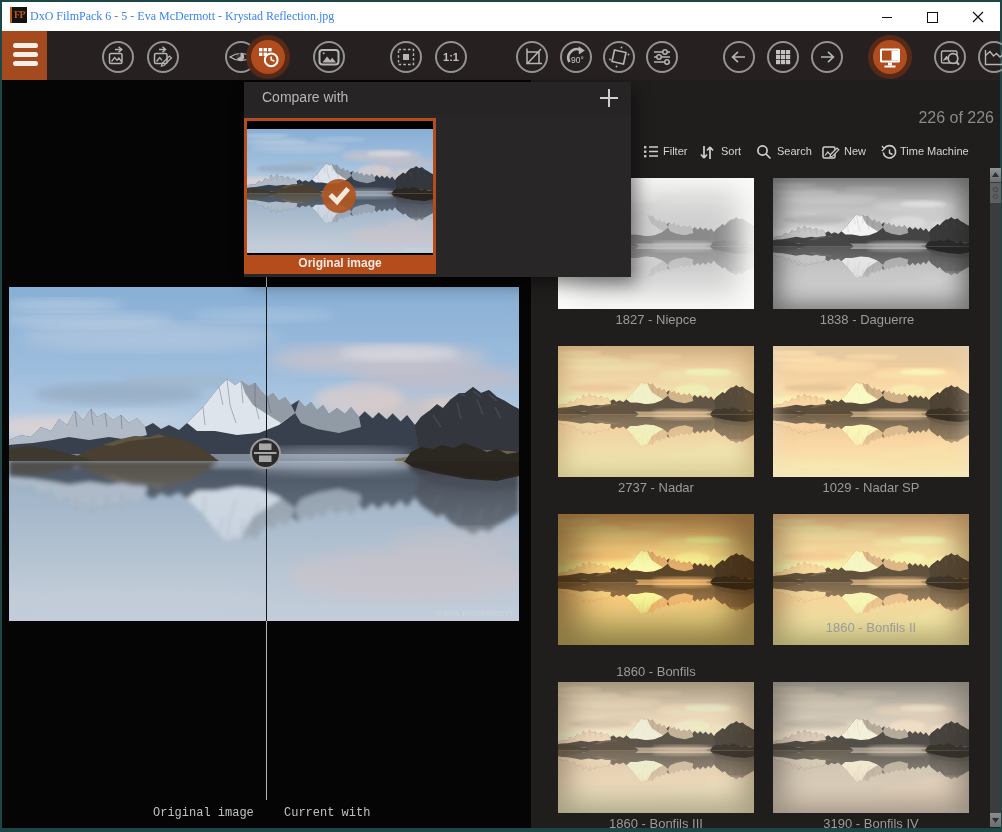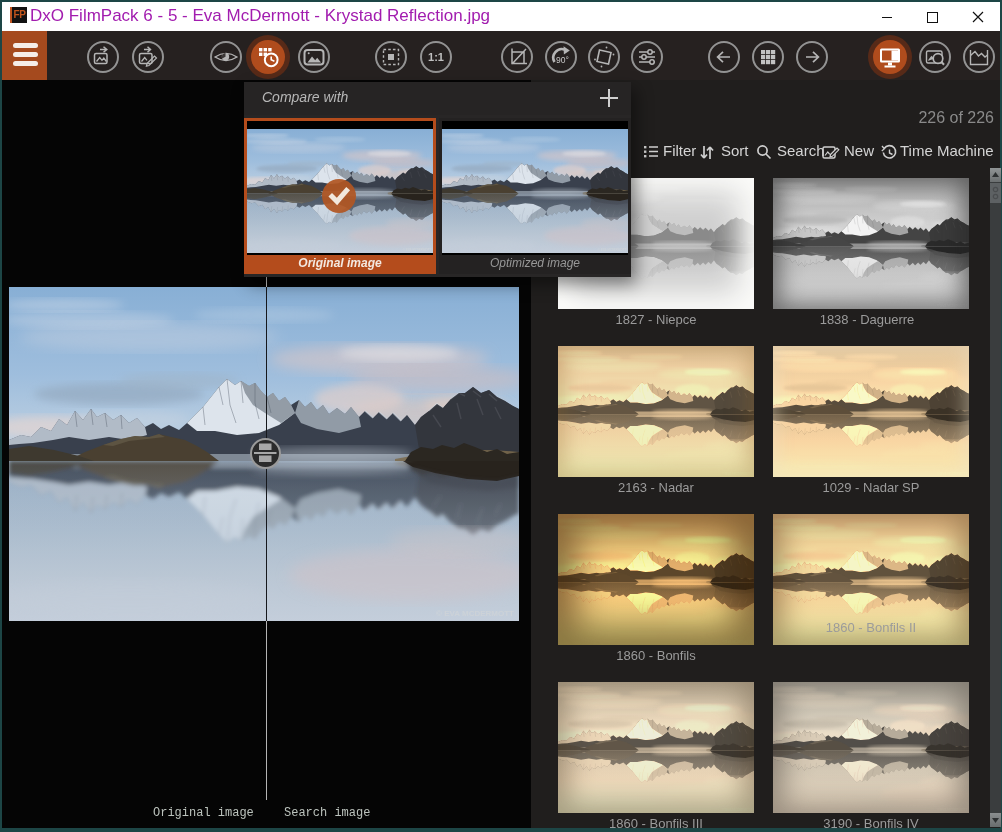--- a/index.html
+++ b/index.html
@@ -1,53 +1,53 @@
 <!DOCTYPE html>
 <html><head>
 <meta charset="utf-8">
 <style>
   * { margin:0; padding:0; box-sizing:border-box; }
   html,body { width:1002px; height:832px; overflow:hidden; background:#1d4646; font-family:"Liberation Sans", sans-serif; }
   .abs { position:absolute; }
   #win { position:absolute; left:0; top:0; width:1002px; height:832px; }
   
-  #titlebar { position:absolute; left:2px; top:2px; width:998px; height:29px; background:#ffffff; }
+  #titlebar { position:absolute; left:2px; top:2px; width:998px; height:29px; background:#ffffff;font-family:Liberation Serif, serif; }
   #fpicon { position:absolute; left:8px; top:5px; width:17px; height:16px; background:#121212; border-left:2px solid #c05621; color:#c3561d; font-weight:bold; font-size:10px; line-height:16px; text-align:center; letter-spacing:-0.5px; }
-  #title { position:absolute; left:28px; top:0; height:29px; line-height:28px; font-size:17px; color:#a21caf; }
+  #title { position:absolute; left:28px; top:0; height:29px; line-height:28px; font-size:12px; color:#3b82f6; }
   .winbtn { position:absolute; top:0; width:46px; height:29px; }
   
   #toolbar { position:absolute; left:2px; top:31px; width:998px; height:49px; background:#262120; }
   #burger { position:absolute; left:0px; top:0px; width:45px; height:49px; background:#a54a1e; }
   #burger div { position:absolute; left:11px; width:25px; height:5px; background:#f5ede8; border-radius:2.5px; }
-  .tbtn { position:absolute; top:10px; width:32px; height:32px; border:2px solid #939393; border-radius:50%; }
+  .tbtn { position:absolute; top:10px; width:32px; height:32px; border:2px solid #939393; border-radius:50%;margin-left:15px; }
   .tbtn svg { position:absolute; left:0; top:0; }
   .tactive { position:absolute; top:4px; width:44px; height:44px; border-radius:50%; background:#572a18; }
   .tactive .core { position:absolute; left:5px; top:5px; width:34px; height:34px; border-radius:50%; background:#b04c1d; }
   
   #leftpane { position:absolute; left:2px; top:80px; width:529px; height:748px; background:#050505; }
   #rightpanel { position:absolute; left:531px; top:80px; width:469px; height:748px; background:#201e1d; }
   #photo { position:absolute; left:7px; top:207px; width:510px; height:334px; }
   #splitline1 { position:absolute; left:264px; top:197px; width:1px; height:10px; background:#c8c8c8; }
   #splitline2 { position:absolute; left:264px; top:207px; width:1px; height:334px; background:#16181c; }
   #splitline3 { position:absolute; left:264px; top:541px; width:1px; height:179px; background:#b5b5b5; }
   #handle { position:absolute; left:248px; top:358px; width:31px; height:31px; border-radius:50%; background:#2b2b2b; border:2px solid #9a9a9a; }
   .plabel { position:absolute; top:726px; font-family:"Liberation Mono", monospace; font-size:12px; color:#bcc3bd; }
   
   #count { position:absolute; right:6px; top:29px; font-size:16px; color:#8a8a8a; }
-  #filterrow { position:absolute; left:0; top:58px; width:469px; height:26px; color:#d4d4d4; font-size:15px; }
+  #filterrow { position:absolute; left:0; top:58px; width:469px; height:26px; color:#d4d4d4; font-size:11px; }
   .fitem { position:absolute; top:0; height:26px; line-height:26px; white-space:nowrap; }
   #filterrow svg.fitem { top:6px; height:auto; }
   .thumb { position:absolute; width:196px; height:131px; overflow:hidden; }
   .thumb svg { position:absolute; left:0; top:0; width:196px; height:131px; }
   .tlabel { position:absolute; width:196px; text-align:center; font-size:13px; color:#9b9b9b; }
   .vig { position:absolute; left:0; top:0; width:100%; height:100%; }
   
   #sbar { position:absolute; left:459px; top:0px; width:11px; height:748px; }
   
-  #cmp { position:absolute; left:244px; top:82px; width:387px; height:195px; background:#1d4ed8; box-shadow:5px 7px 16px rgba(0,0,0,0.45);font-style:italic; }
+  #cmp { position:absolute; left:244px; top:82px; width:387px; height:195px; background:#1d4ed8; box-shadow:5px 7px 16px rgba(0,0,0,0.45); }
   #cmphead { position:absolute; left:0; top:0; width:387px; height:33px; background:#262424; }
   #cmphead .txt { position:absolute; left:18px; top:7px; font-size:14px; color:#b7b7b7; }
   #cmpbody { position:absolute; left:0; top:33px; width:387px; height:162px; background:#282626; }
   .ctile { position:absolute; top:3px; height:156px; }
   .cimgbox { position:absolute; background:#000; overflow:hidden; }
   .cimgbox svg { position:absolute; }
   .cband { position:absolute; left:0; width:100%; height:20px; font-size:12px; text-align:center; line-height:20px; }
 </style>
 </head>
 <body>
@@ -306,21 +306,21 @@
     <div id="handle">
       <svg width="27" height="27">
           <g fill="#a8a8a8">
             <rect x="7" y="3.5" width="12.5" height="6.5"></rect>
             <rect x="2" y="12" width="22.5" height="2"></rect>
             <rect x="7" y="15.5" width="12.5" height="6.5"></rect>
           </g>
         </svg>
     </div>
     <div class="plabel" style="left:151px">Original image</div>
-    <div class="plabel" style="left:282px">Search image</div>
+    <div class="plabel" style="left:282px">Current with</div>
   </div>
 
   <div id="rightpanel">
     <div id="count">226 of 226</div>
     <div id="filterrow">
       <svg class="fitem" style="left:112px" width="15" height="15" fill="none" stroke="#cfcfcf" stroke-width="1.6">
           <path d="M6,3 H15 M6,7.5 H15 M6,12 H15"></path>
           <g fill="#cfcfcf" stroke="none">
             <rect x="1" y="2" width="2.4" height="2.4"></rect>
             <rect x="1" y="6.5" width="2.4" height="2.4"></rect>
@@ -365,35 +365,35 @@
           </svg>
           <div class="vig" style="box-shadow:inset 0 0 24px 6px rgba(35,35,35,0.6)"></div>
         </div>
       <div class="tlabel" style="left:238px;top:232px">1838 - Daguerre</div>
       <div class="thumb" style="left:27px;top:266px">
           <svg style="filter:sepia(0.9) hue-rotate(-5deg) saturate(1.35) brightness(1.05) contrast(0.88)" viewBox="0 0 510 334" preserveAspectRatio="none">
             <use href="#scene"></use>
           </svg>
           <div class="vig" style="box-shadow:inset 0 0 22px 6px rgba(140,100,45,0.35)"></div>
         </div>
-      <div class="tlabel" style="left:27px;top:400px">2163 - Nadar</div>
+      <div class="tlabel" style="left:27px;top:400px">2737 - Nadar</div>
       <div class="thumb" style="left:242px;top:266px">
           <svg style="filter:sepia(0.9) hue-rotate(-5deg) saturate(1.35) brightness(1.0) contrast(0.95)" viewBox="0 0 510 334" preserveAspectRatio="none">
             <use href="#scene"></use>
           </svg>
           <div class="vig" style="box-shadow:inset 0 0 18px 4px rgba(235,225,200,0.45)"></div>
         </div>
       <div class="tlabel" style="left:242px;top:400px">1029 - Nadar SP</div>
       <div class="thumb" style="left:27px;top:434px">
           <svg style="filter:sepia(1) hue-rotate(-6deg) saturate(1.85) brightness(0.97) contrast(1.03)" viewBox="0 0 510 334" preserveAspectRatio="none">
             <use href="#scene"></use>
           </svg>
           <div class="vig" style="box-shadow:inset 0 0 34px 20px rgba(62,36,10,0.6)"></div>
         </div>
-      <div class="tlabel" style="left:27px;top:568px">1860 - Bonfils</div>
+      <div class="tlabel" style="left:27px;top:584px">1860 - Bonfils</div>
       <div class="thumb" style="left:242px;top:434px">
           <svg style="filter:sepia(1) hue-rotate(-5deg) saturate(1.4) brightness(1.03) contrast(0.92)" viewBox="0 0 510 334" preserveAspectRatio="none">
             <use href="#scene"></use>
           </svg>
           <div class="vig" style="box-shadow:inset 0 0 28px 10px rgba(70,45,15,0.45)"></div>
         </div>
       <div class="tlabel" style="left:242px;top:540px">1860 - Bonfils II</div>
       <div class="thumb" style="left:27px;top:602px">
           <svg style="filter:sepia(0.8) hue-rotate(-5deg) saturate(1.0) brightness(1.06) contrast(0.86)" viewBox="0 0 510 334" preserveAspectRatio="none">
             <use href="#scene"></use>
@@ -435,28 +435,20 @@
     </div>
     <div id="cmpbody">
       <div class="ctile" style="left:0;width:192px;border:3px solid #b44c1c;background:#0a0a0a">
         <div class="cimgbox" style="left:0;top:0;width:186px;height:134px">
             <svg style="left:0;top:8px;width:186px;height:124px" viewBox="0 0 510 334" preserveAspectRatio="none">
               <use href="#scene"></use>
             </svg>
           </div>
         <div class="cband" style="top:134px;height:16px;line-height:16px;background:#b44c1c;color:#f3e9e1;font-weight:bold">Original image</div>
       </div>
-      <div class="ctile" style="left:195px;width:192px;background:#242222">
-        <div class="cimgbox" style="left:3px;top:3px;width:186px;height:134px">
-            <svg style="left:0;top:8px;width:186px;height:124px" viewBox="0 0 510 334" preserveAspectRatio="none">
-              <use href="#scene"></use>
-            </svg>
-          </div>
-        <div class="cband" style="top:137px;height:16px;line-height:16px;color:#989898">Optimized image</div>
-      </div>
       <div class="abs" style="left:78px;top:64px;width:34px;height:34px;border-radius:50%;background:rgba(176,86,34,0.93)">
         <svg width="34" height="34">
             <path d="M10,17.5 L15,22.5 L24.5,11.5" fill="none" stroke="#f2e8dc" stroke-width="5" stroke-linecap="square"></path>
           </svg>
       </div>
     </div>
   </div>
 </div>
 
 </body></html>

